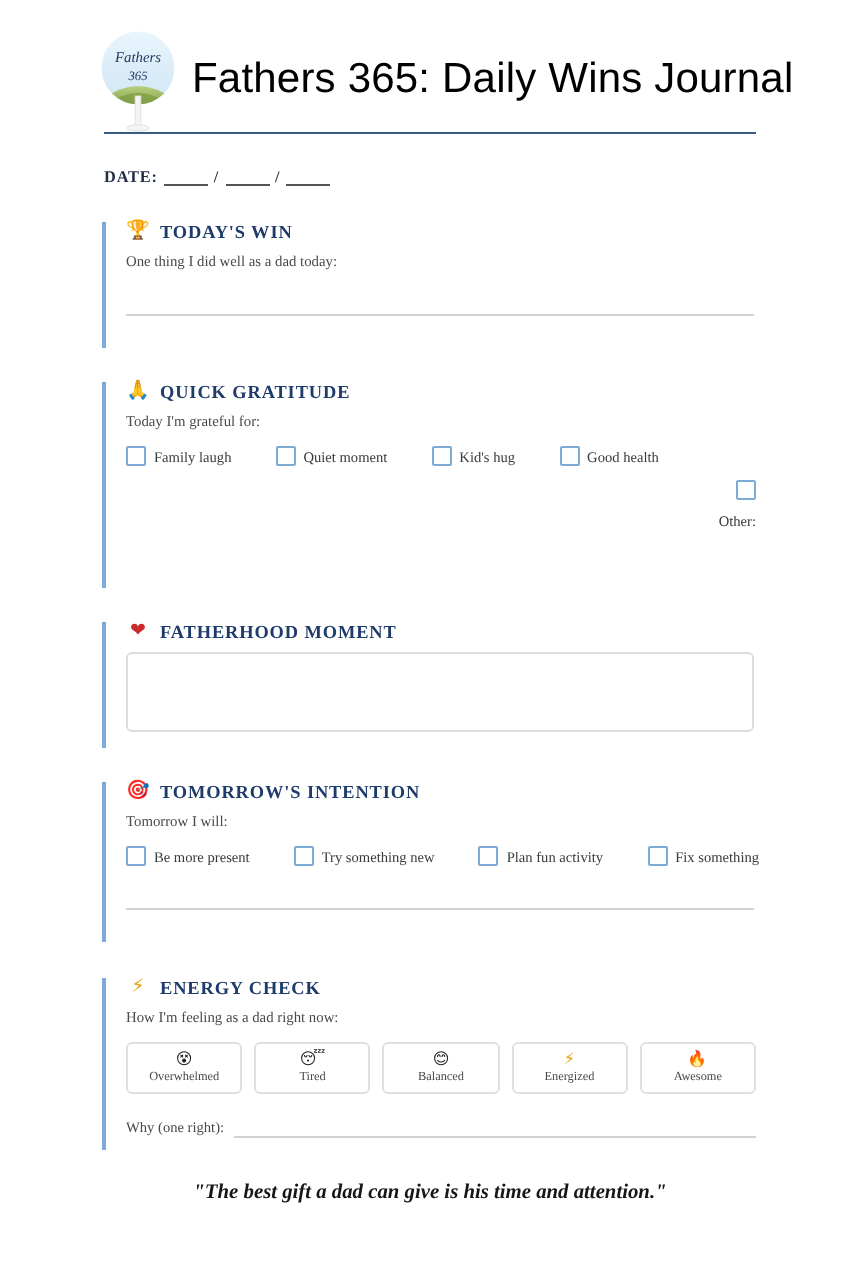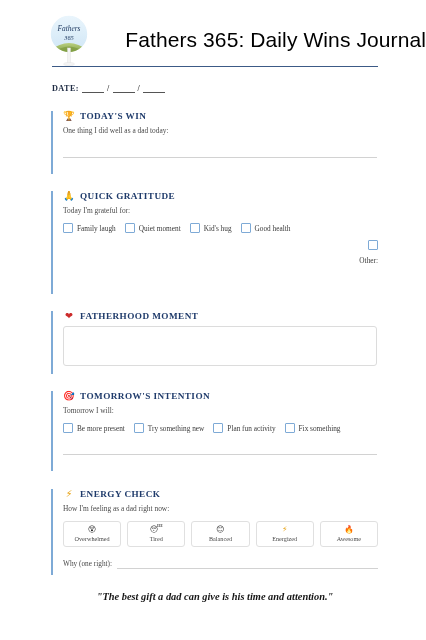--- a/index.html
+++ b/index.html
@@ -20,21 +20,20 @@
   .header {
     position: relative;
     padding: 14px 0 0 0;
     height: 62px;
     box-sizing: border-box;
   }
   .header-row {
     display: flex;
     align-items: center;
     padding-left: 48px;
-    justify-content: space-between;
   }
   .logo {
     width: 44px;
     height: 52px;
     position: relative;
     flex: 0 0 auto;
   }
   .logo svg { display: block; }
 
   .doc-title {
@@ -121,21 +120,21 @@
   .write-line {
     border-bottom: 0.9px solid #d2d2d2;
     height: 14px;
     margin-right: 1px;
   }
 
   
   .check-row {
     display: flex;
     align-items: center;
-    gap: 9px;
+    gap: 22px;
     margin-bottom: 7px;
     flex-wrap: nowrap;
   }
   .check-item {
     display: flex;
     align-items: center;
     gap: 4px;
   }
   .checkbox {
     width: 8px;

